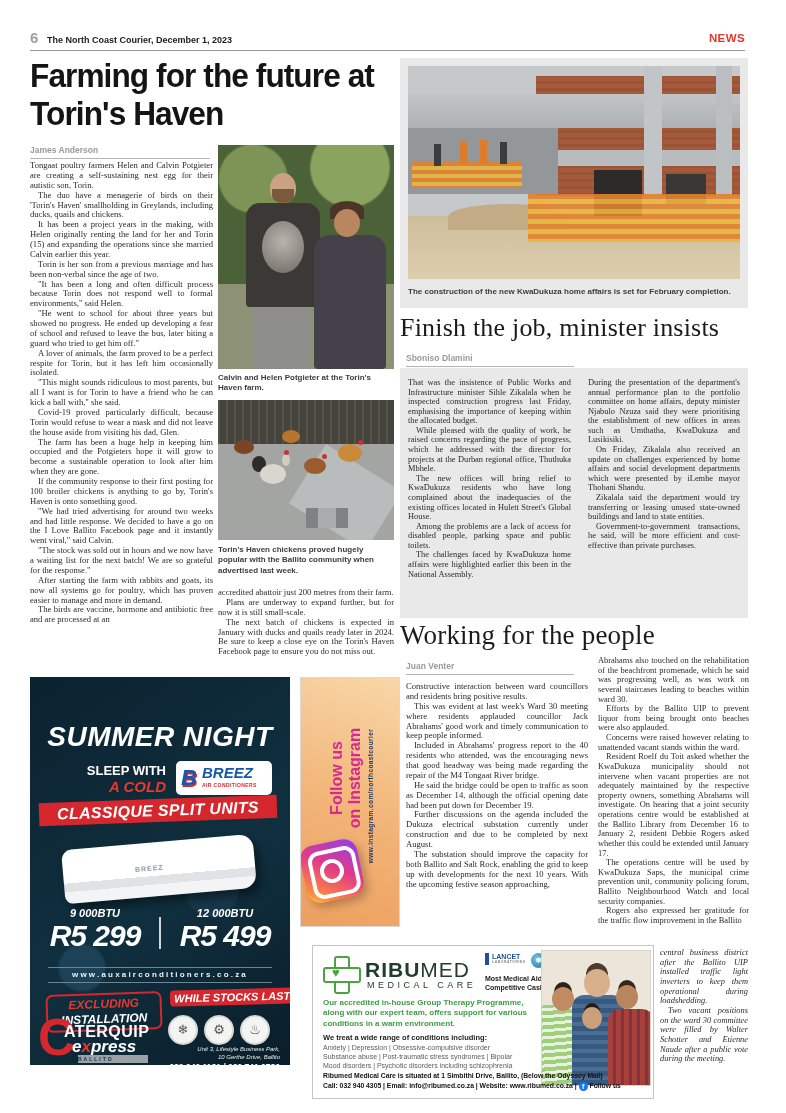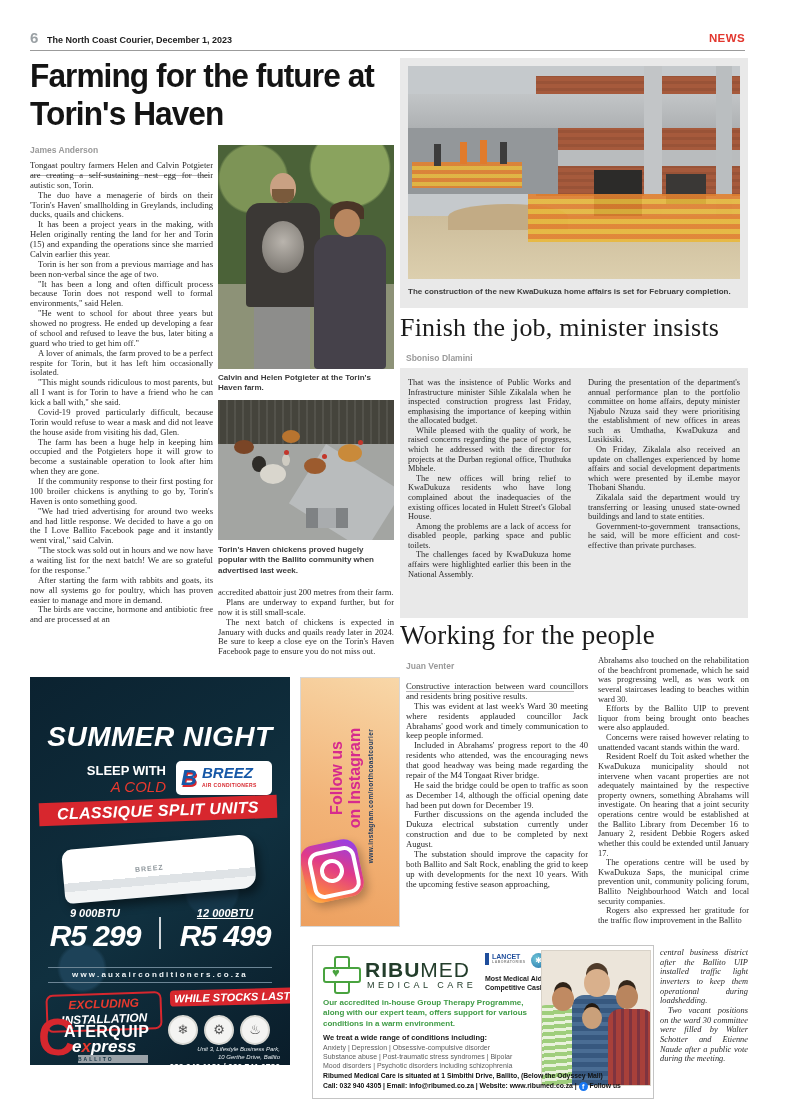--- a/index.html
+++ b/index.html
@@ -9,21 +9,21 @@
   
   .pageno{position:absolute;left:30px;top:29px;font:bold 15px "Liberation Sans",sans-serif;color:#9aa0a4;}
   .masthead{position:absolute;left:47px;top:35px;font:bold 9px "Liberation Sans",sans-serif;color:#1c1c1c;}
   .section{position:absolute;right:41px;top:32px;font:bold 11.5px "Liberation Sans",sans-serif;color:#e2372e;letter-spacing:.4px;}
   .hrule{position:absolute;left:30px;right:41px;top:50px;height:1px;background:#9b9b9b;}
 
   
   .headline1{position:absolute;left:30px;top:56px;width:400px;font:bold 34px/1.13 "Liberation Sans",sans-serif;
              color:#141414;letter-spacing:-1px;transform:scaleX(.93);transform-origin:left top;}
   .byline{position:absolute;font:bold 8.5px "Liberation Sans",sans-serif;color:#9a9a9a;
-          border-bottom:1px solid #b5b5b5;padding-bottom:20px;}
+          border-bottom:1px solid #b5b5b5;padding-bottom:3px;}
   .by1{left:30px;top:145px;width:180px;}
   .by2{left:406px;top:353px;width:168px;}
   .by3{left:406px;top:661px;width:168px;}
   .headline-serif{position:absolute;font:26px/1.1 "Liberation Serif",serif;color:#1b1b1b;letter-spacing:.2px;}
   .hl2{left:400px;top:314px;width:350px;}
   .hl3{left:400px;top:621px;width:350px;font-size:27px;}
 
   
   .bodycol{position:absolute;font:8.6px/1.15 "Liberation Serif",serif;color:#2a2a2a;text-align:justify;overflow:hidden;}
   .bodycol p{margin:0;text-indent:8px;}
@@ -61,34 +61,34 @@
   .ad-breez{position:absolute;left:30px;top:677px;width:260px;height:388px;overflow:hidden;
             background:radial-gradient(circle at 20% 75%,#1d4258 0 6%,transparent 7%),
                        radial-gradient(circle at 70% 55%,#16374a 0 9%,transparent 10%),
                        linear-gradient(145deg,#0b2230,#10303f 55%,#0a1d2a);
             font-family:"Liberation Sans",sans-serif;color:#fff;text-align:center;}
   .bz-l1{position:absolute;top:20px;width:100%;font-style:italic;font-weight:900;font-size:22px;letter-spacing:.5px;}
   .bz-hot{color:#e8392e;}
   .bz-l2{position:absolute;top:44px;width:100%;font-style:italic;font-weight:900;font-size:28px;letter-spacing:.5px;}
   .bz-row{position:absolute;top:84px;left:18px;width:224px;height:36px;text-align:left;}
   .bz-sleep{position:absolute;left:0;top:2px;width:118px;text-align:right;font-weight:700;font-size:13px;}
-  .bz-cold{font-style:italic;font-weight:400;color:#e8392e;font-size:15px;}
+  .bz-cold{font-style:italic;font-weight:700;color:#e8392e;font-size:15px;}
   .bz-logo{position:absolute;right:0;top:0;width:96px;height:34px;background:#fff;border-radius:5px;}
   .bz-logo-b{position:absolute;left:5px;top:4px;font:italic 900 22px "Liberation Sans",sans-serif;color:#1658a7;
              text-shadow:1px 2px 0 #d7272e;}
   .bz-logo-t{position:absolute;left:26px;top:3px;font:italic 900 15px "Liberation Sans",sans-serif;color:#1658a7;}
   .bz-logo-s{position:absolute;left:26px;top:21px;font:bold 5px "Liberation Sans",sans-serif;color:#d7272e;letter-spacing:.4px;}
   .bz-banner{position:absolute;left:9px;top:122px;width:238px;height:23px;background:#d7272e;transform:rotate(-2deg);
              font:italic 900 16px/23px "Liberation Sans",sans-serif;color:#fff;letter-spacing:.3px;}
   .bz-ac{position:absolute;left:33px;top:165px;width:192px;height:54px;border-radius:10px 14px 14px 8px;
          background:linear-gradient(180deg,#ffffff 0 62%,#dfe3e6 62% 78%,#f2f4f5 78%);transform:rotate(-5deg);
          box-shadow:4px 6px 10px rgba(0,0,0,.45);}
   .bz-ac-txt{position:absolute;left:72px;top:22px;font:bold 7px "Liberation Sans",sans-serif;color:#8f979c;letter-spacing:1px;}
   .bz-btu{position:absolute;top:230px;width:50%;font-style:italic;font-weight:900;font-size:11px;}
-  .bz-btu.left{left:0;}.bz-btu.right{right:0;text-decoration:underline;}
+  .bz-btu.left{left:0;}.bz-btu.right{right:0;}
   .bz-price{position:absolute;top:242px;width:50%;font-style:italic;font-weight:900;font-size:30px;letter-spacing:-1px;}
   .bz-price.left{left:0;}.bz-price.right{right:0;}
   .bz-div{position:absolute;left:129px;top:240px;width:2px;height:32px;background:#cfd6da;}
   .bz-web{position:absolute;left:18px;top:290px;width:224px;border-top:1px solid #6c8595;border-bottom:1px solid #6c8595;
           font:bold 8px/14px "Liberation Sans",sans-serif;letter-spacing:2.2px;color:#eef3f5;}
   .bz-excl{position:absolute;left:16px;top:316px;width:112px;height:32px;border:2px solid #d7272e;border-radius:7px;
            transform:rotate(-2deg);font-style:italic;font-weight:900;font-size:12px;line-height:1.25;padding-top:2px;}
   .bz-excl .r{color:#e8392e;}
   .bz-stock{position:absolute;left:140px;top:312px;width:128px;height:16px;background:#d7272e;border-radius:4px;
             transform:rotate(-1.5deg);font:italic 900 11px/16px "Liberation Sans",sans-serif;color:#fff;}

